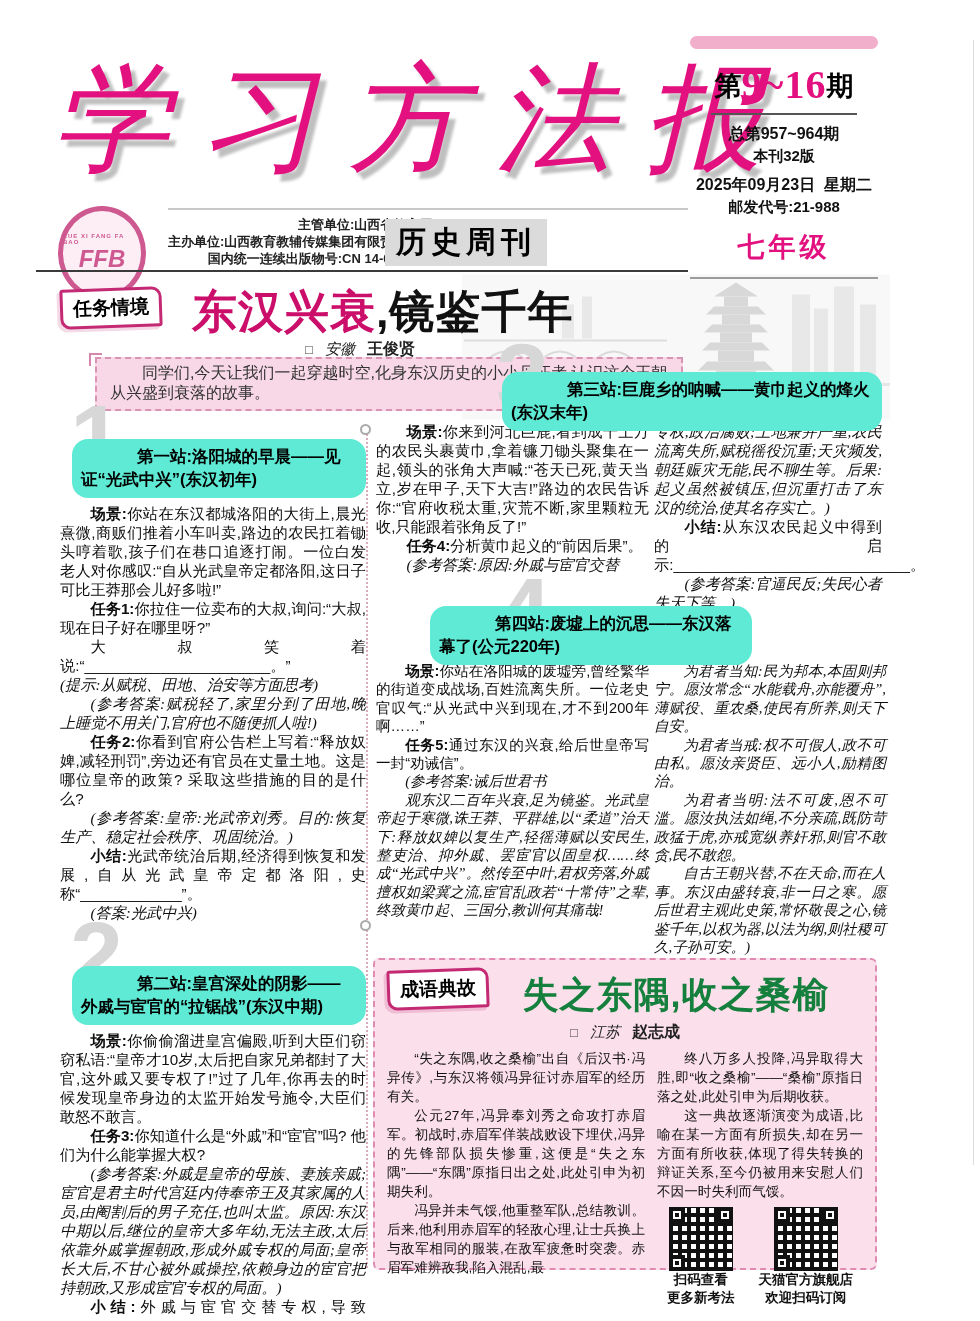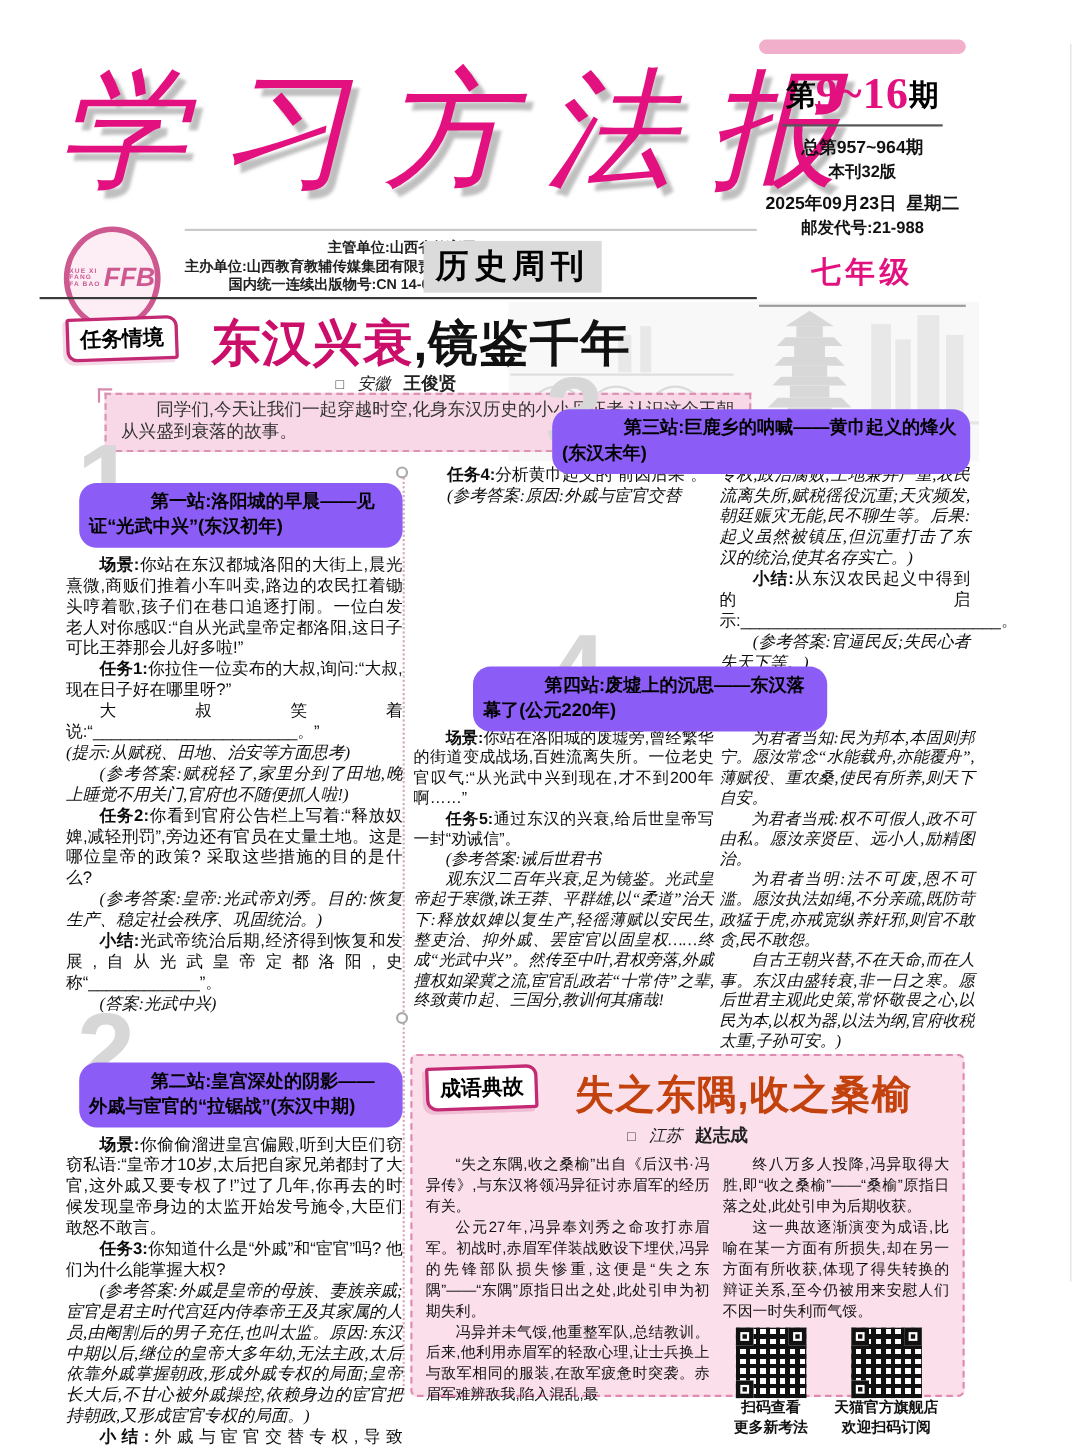--- a/index.html
+++ b/index.html
@@ -4,21 +4,21 @@
 <style>
   html,body{margin:0;padding:0;background:#fff;}
   .page{position:relative;width:980px;height:1321px;background:#fff;overflow:hidden;
         font-family:"Liberation Sans",sans-serif;color:#111;}
 
   
   .masthead-title{position:absolute;left:52px;top:48px;font-size:118px;line-height:1.2;
     font-weight:400;font-style:italic;color:#E3117F;letter-spacing:30px;white-space:nowrap;
     text-shadow:6px 7px 3px #bfbfbf;}
   .logo{position:absolute;left:58px;top:206px;width:78px;height:84px;border-radius:50%;
-    border:5px solid #CE5890;background:#fdeef5;display:flex;flex-direction:row;
+    border:5px solid #CE5890;background:#fdeef5;display:flex;flex-direction:column;
     align-items:center;justify-content:center;color:#CE5890;}
   .logo .ring{font-size:6px;letter-spacing:1px;font-weight:700;}
   .logo .abbr{font-size:24px;font-weight:900;font-style:italic;}
   .pub-line-top{position:absolute;left:168px;top:208px;width:520px;height:2px;background:#c9c9c9;}
   .publisher{position:absolute;left:168px;top:216px;font-size:13px;font-weight:600;
     line-height:17px;color:#222;text-align:right;}
   .header-rule{position:absolute;left:36px;top:270px;width:652px;height:2px;background:#3a3a3a;}
   .section-box{position:absolute;left:385px;top:219px;width:162px;height:47px;background:#DBDBDB;
     display:flex;align-items:center;justify-content:center;font-size:30px;font-weight:800;
     letter-spacing:5px;color:#000;}
@@ -73,40 +73,40 @@
   .col2b .para,.col3b .para{font-size:14.6px;line-height:18.4px;}
   .para .lead{font-weight:800;}
   .answer{font-family:"Liberation Serif",serif;font-style:italic;}
   .flush{text-indent:0;}
 
   
   .station{position:relative;padding-top:34px;margin-bottom:6px;}
   .station.gap{padding-top:44px;}
   .snum{position:absolute;top:-14px;left:10px;font-size:95px;line-height:1;font-weight:900;
     color:#d7d7d7;z-index:0;}
-  .sbox{position:relative;z-index:1;margin-left:12px;background:#8b5cf6;border-radius:16px;
+  .sbox{position:relative;z-index:1;margin-left:12px;background:#5eead4;border-radius:16px;
     padding:6px 9px 7px;font-size:16.5px;font-weight:800;line-height:23px;text-indent:3.4em;color:#000;}
   .sthead{position:absolute;}
   .s3head{left:490px;top:336px;width:392px;}
   .s4head{left:418px;top:570px;width:334px;}
   .sthead .snum{top:-6px;left:6px;}
   .s4head .snum{left:80px;}
   .sthead .sbox{margin-top:36px;}
 
   
   .vdots{position:absolute;left:366px;top:430px;height:838px;border-left:2px dotted #d9a9bd;}
   .dotc{position:absolute;width:7px;height:7px;border:2px solid #aaa;border-radius:50%;
     background:#fff;left:360px;}
 
   
   .idiom{position:absolute;left:373px;top:958px;width:504px;height:312px;box-sizing:border-box;
     background:#FBDFEA;border:2px dashed #E08AB2;border-radius:6px;padding:9px 12px 6px;}
   .idiom-head{display:flex;align-items:flex-start;}
   .idiom-title{flex:1;text-align:center;font-size:36px;font-weight:900;letter-spacing:1px;
-    color:#c2410c;padding-top:2px;}
+    color:#15803d;padding-top:2px;}
   .idiom-byline{margin-top:2px;}
   .idiom-cols{display:flex;gap:12px;margin-top:6px;}
   .icol-l{width:258px;}
   .icol-r{flex:1;}
   .ipara{margin:0;font-size:13.6px;line-height:19px;text-align:justify;text-indent:2em;color:#111;}
   .qr-row{display:flex;gap:24px;justify-content:center;margin-top:6px;}
   .qr-item{text-align:center;}
   .qr{position:relative;width:64px;height:64px;margin:0 auto;
     background:repeating-linear-gradient(0deg,#111 0 4px,transparent 4px 9px),
                repeating-linear-gradient(90deg,#111 0 4px,#fff 4px 9px);}
@@ -230,20 +230,21 @@
       </div>
   </div>
 
   <div class="sthead s3head">
     <div class="snum">3</div>
     <div class="sbox">第三站:巨鹿乡的呐喊——黄巾起义的烽火(东汉末年)</div>
   </div>
 
   <div class="col col2">
 
+  <p class="para"><b class="lead">场景:</b><span>你来到河北巨鹿,看到成千上万的农民头裹黄巾,拿着镰刀锄头聚集在一起,领头的张角大声喊:“苍天已死,黄天当立,岁在甲子,天下大吉!”路边的农民告诉你:“官府收税太重,灾荒不断,家里颗粒无收,只能跟着张角反了!”</span></p>
       <p class="para"><b class="lead">任务4:</b><span>分析黄巾起义的“前因后果”。</span></p>
       <p class="para answer"><b class="lead"></b><span>(参考答案:原因:外戚与宦官交替</span></p>
     </div>
 
   <div class="col col3">
 
   <p class="para answer flush"><b class="lead"></b><span>专权,政治腐败;土地兼并严重,农民流离失所,赋税徭役沉重;天灾频发,朝廷赈灾无能,民不聊生等。后果:起义虽然被镇压,但沉重打击了东汉的统治,使其名存实亡。)</span></p>
       <p class="para"><b class="lead">小结:</b><span>从东汉农民起义中得到的启示:____________________________。</span></p>
       <p class="para answer"><b class="lead"></b><span>(参考答案:官逼民反;失民心者失天下等。)</span></p>
     </div>
@@ -258,21 +259,21 @@
   <p class="para"><b class="lead">场景:</b><span>你站在洛阳城的废墟旁,曾经繁华的街道变成战场,百姓流离失所。一位老史官叹气:“从光武中兴到现在,才不到200年啊……”</span></p>
       <p class="para"><b class="lead">任务5:</b><span>通过东汉的兴衰,给后世皇帝写一封“劝诫信”。</span></p>
       <p class="para answer"><b class="lead"></b><span>(参考答案:诫后世君书</span></p>
       <p class="para answer"><b class="lead"></b><span>观东汉二百年兴衰,足为镜鉴。光武皇帝起于寒微,诛王莽、平群雄,以“柔道”治天下:释放奴婢以复生产,轻徭薄赋以安民生,整吏治、抑外戚、罢宦官以固皇权……终成“光武中兴”。然传至中叶,君权旁落,外戚擅权如梁冀之流,宦官乱政若“十常侍”之辈,终致黄巾起、三国分,教训何其痛哉!</span></p>
     </div>
   <div class="col col3b">
 
   <p class="para answer"><b class="lead"></b><span>为君者当知:民为邦本,本固则邦宁。愿汝常念“水能载舟,亦能覆舟”,薄赋役、重农桑,使民有所养,则天下自安。</span></p>
       <p class="para answer"><b class="lead"></b><span>为君者当戒:权不可假人,政不可由私。愿汝亲贤臣、远小人,励精图治。</span></p>
       <p class="para answer"><b class="lead"></b><span>为君者当明:法不可废,恩不可滥。愿汝执法如绳,不分亲疏,既防苛政猛于虎,亦戒宽纵养奸邪,则官不敢贪,民不敢怨。</span></p>
-      <p class="para answer"><b class="lead"></b><span>自古王朝兴替,不在天命,而在人事。东汉由盛转衰,非一日之寒。愿后世君主观此史策,常怀敬畏之心,以民为本,以权为器,以法为纲,官府收税太重,子孙可安。)</span></p>
+      <p class="para answer"><b class="lead"></b><span>自古王朝兴替,不在天命,而在人事。东汉由盛转衰,非一日之寒。愿后世君主观此史策,常怀敬畏之心,镜鉴千年,以权为器,以法为纲,则社稷可久,子孙可安。)</span></p>
     </div>
 
   <div class="idiom">
     <div class="idiom-head">
       <span class="scroll-badge">成语典故</span>
       <div class="idiom-title">失之东隅,收之桑榆</div>
     </div>
     <div class="byline idiom-byline">
       <span class="sq">□</span>
       <span class="region">江苏</span>

